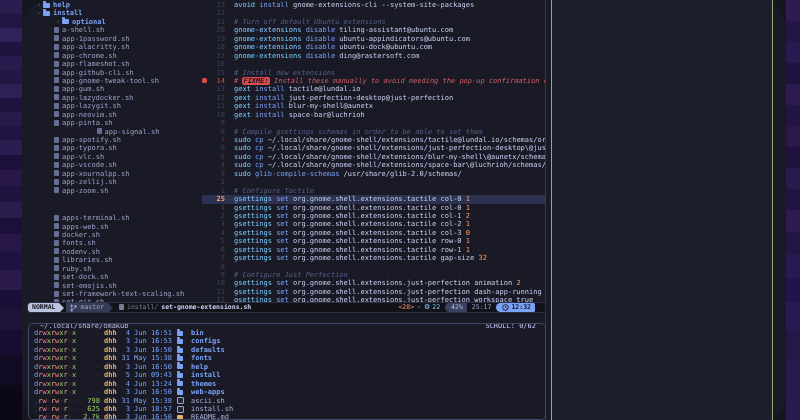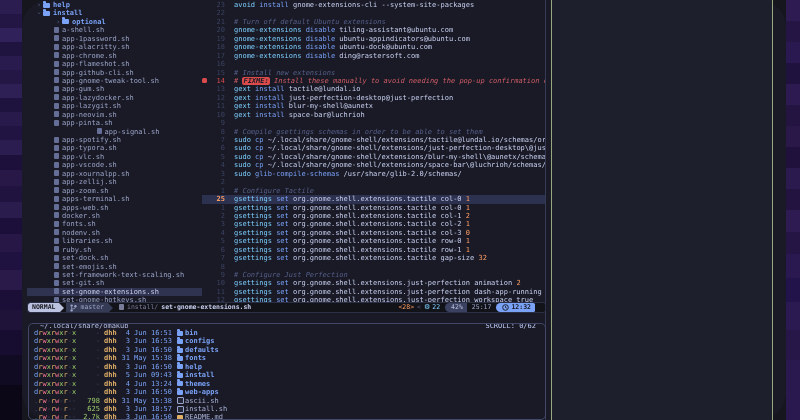--- a/index.html
+++ b/index.html
@@ -85,21 +85,21 @@
   .lrow{display:flex;height:var(--rh);line-height:var(--rh);white-space:pre;padding-left:5px;align-items:center;}
   .lperm{width:44px;}
   .pd{color:#7aa2f7;} .pr{color:#e0af68;} .pw{color:#f7768e;} .px{color:#9ece6a;} .pm{color:#444b6a;}
   .lsize{width:20px;margin-left:2px;text-align:right;color:#9ece6a;}
   .lsize.dim{color:#444b6a;}
   .luser{width:14px;margin-left:4px;color:#e0af68;font-weight:bold;}
   .ldate{width:51px;margin-left:3px;text-align:right;color:#7aa2f7;}
   .licon{margin-left:5px;display:inline-flex;width:8px;}
   .sicon{display:inline-block;width:5px;height:5px;border:1px solid #9aa5ce;background:#232636;border-radius:1px;}
   .ricon{display:inline-block;width:6px;height:6px;background:#e0af68;border-radius:1px;}
-  .lname{margin-left:0;color:#a9b1d6;}
+  .lname{margin-left:6px;color:#a9b1d6;}
   .lname.dirn{color:#7aa2f7;font-weight:bold;}
 
   
   .vline{position:absolute;top:0;width:1px;height:420px;background:#363b55;}
   .rpane{position:absolute;left:529px;top:0;width:220px;height:420px;background:#1d1f2c;
     border-left:1px solid #97a87e;border-right:1px solid #97a87e;}
 </style>
 </head>
 <body>
 
@@ -114,33 +114,33 @@
         <div class="trow" style="padding-left: 8px;"><span class="tarr down">›</span><span class="fold"></span><span class="tlab dir">install</span></div>
         <div class="trow" style="padding-left: 27px;"><span class="tarr">›</span><span class="fold"></span><span class="tlab dir">optional</span></div>
         <div class="trow" style="padding-left: 27px;"><span class="ficon"></span><span class="tlab">a-shell.sh</span></div>
         <div class="trow" style="padding-left: 27px;"><span class="ficon"></span><span class="tlab">app-1password.sh</span></div>
         <div class="trow" style="padding-left: 27px;"><span class="ficon"></span><span class="tlab">app-alacritty.sh</span></div>
         <div class="trow" style="padding-left: 27px;"><span class="ficon"></span><span class="tlab">app-chrome.sh</span></div>
         <div class="trow" style="padding-left: 27px;"><span class="ficon"></span><span class="tlab">app-flameshot.sh</span></div>
         <div class="trow" style="padding-left: 27px;"><span class="ficon"></span><span class="tlab">app-github-cli.sh</span></div>
         <div class="trow" style="padding-left: 27px;"><span class="ficon"></span><span class="tlab">app-gnome-tweak-tool.sh</span></div>
         <div class="trow" style="padding-left: 27px;"><span class="ficon"></span><span class="tlab">app-gum.sh</span></div>
-        <div class="trow" style="padding-left: 27px;"><span class="ficon"></span><span class="tlab">app-lazydocker.sh</span></div>
+        <div class="trow" style="padding-left: 27px; font-family: Liberation Mono, monospace;"><span class="ficon"></span><span class="tlab">app-lazydocker.sh</span></div>
         <div class="trow" style="padding-left: 27px;"><span class="ficon"></span><span class="tlab">app-lazygit.sh</span></div>
         <div class="trow" style="padding-left: 27px;"><span class="ficon"></span><span class="tlab">app-neovim.sh</span></div>
         <div class="trow" style="padding-left: 27px;"><span class="ficon"></span><span class="tlab">app-pinta.sh</span></div>
         <div class="trow" style="padding-left: 27px; text-align: center;"><span class="ficon"></span><span class="tlab">app-signal.sh</span></div>
         <div class="trow" style="padding-left: 27px;"><span class="ficon"></span><span class="tlab">app-spotify.sh</span></div>
         <div class="trow" style="padding-left: 27px;"><span class="ficon"></span><span class="tlab">app-typora.sh</span></div>
         <div class="trow" style="padding-left: 27px;"><span class="ficon"></span><span class="tlab">app-vlc.sh</span></div>
         <div class="trow" style="padding-left: 27px;"><span class="ficon"></span><span class="tlab">app-vscode.sh</span></div>
         <div class="trow" style="padding-left: 27px;"><span class="ficon"></span><span class="tlab">app-xournalpp.sh</span></div>
         <div class="trow" style="padding-left: 27px;"><span class="ficon"></span><span class="tlab">app-zellij.sh</span></div>
         <div class="trow" style="padding-left: 27px;"><span class="ficon"></span><span class="tlab">app-zoom.sh</span></div>
-        <div class="trow" style="padding-left: 27px;"><span class="ficon"></span><span class="tlab">apps-terminal.sh</span></div>
+        <div class="trow" style="padding-left: 27px; margin-top: 19px;"><span class="ficon"></span><span class="tlab">apps-terminal.sh</span></div>
         <div class="trow" style="padding-left: 27px;"><span class="ficon"></span><span class="tlab">apps-web.sh</span></div>
         <div class="trow" style="padding-left: 27px;"><span class="ficon"></span><span class="tlab">docker.sh</span></div>
         <div class="trow" style="padding-left: 27px;"><span class="ficon"></span><span class="tlab">fonts.sh</span></div>
         <div class="trow" style="padding-left: 27px;"><span class="ficon"></span><span class="tlab">nodenv.sh</span></div>
         <div class="trow" style="padding-left: 27px;"><span class="ficon"></span><span class="tlab">libraries.sh</span></div>
         <div class="trow" style="padding-left: 27px;"><span class="ficon"></span><span class="tlab">ruby.sh</span></div>
         <div class="trow" style="padding-left: 27px;"><span class="ficon"></span><span class="tlab">set-dock.sh</span></div>
         <div class="trow" style="padding-left: 27px;"><span class="ficon"></span><span class="tlab">set-emojis.sh</span></div>
         <div class="trow" style="padding-left: 27px;"><span class="ficon"></span><span class="tlab">set-framework-text-scaling.sh</span></div>
         <div class="trow" style="padding-left: 27px;"><span class="ficon"></span><span class="tlab">set-git.sh</span></div>

